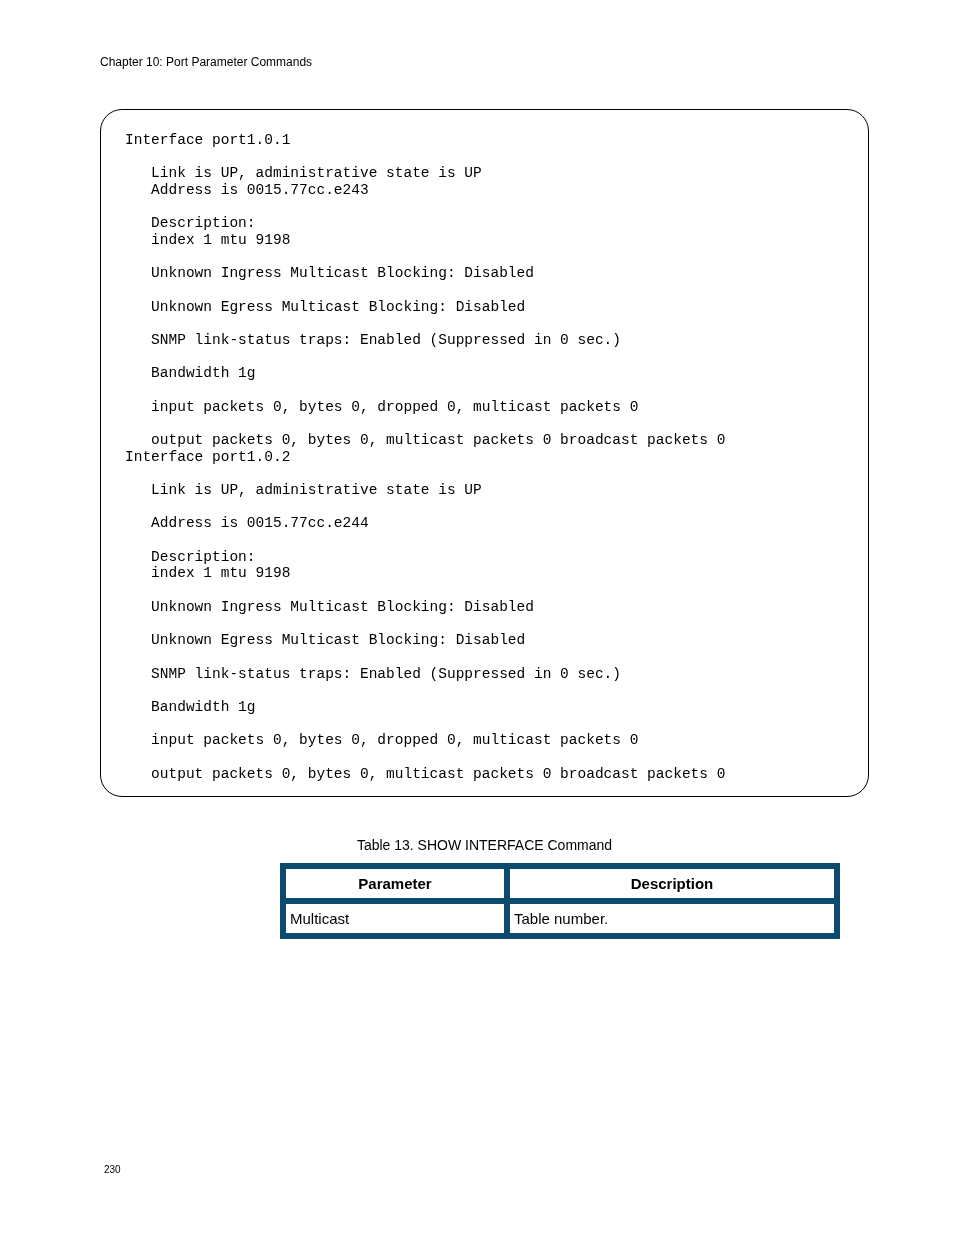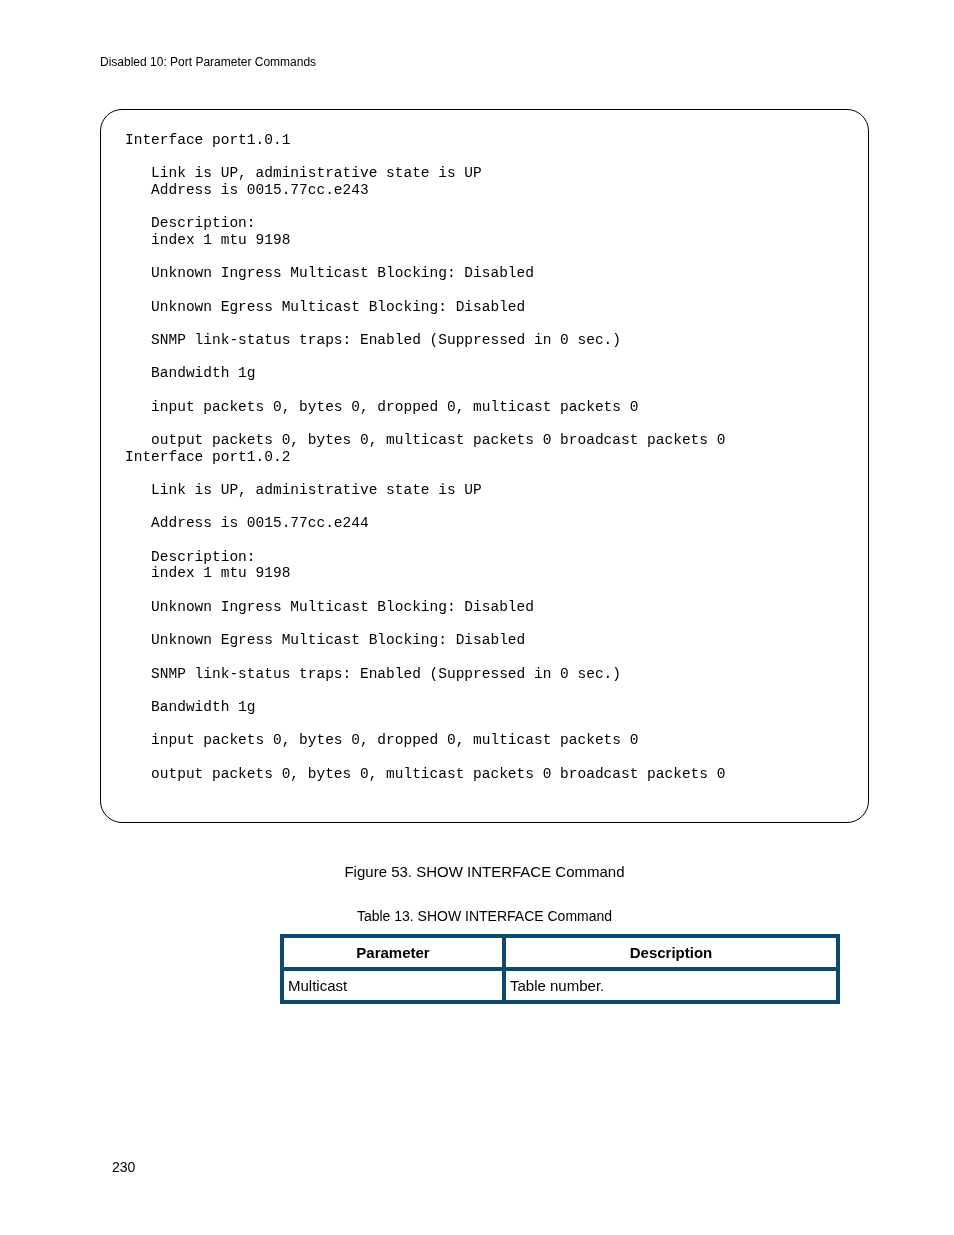--- a/index.html
+++ b/index.html
@@ -15,21 +15,21 @@
   .page {
     padding: 55px 85px 0 100px;
   }
   .header {
     font-size: 12px;
     margin-bottom: 40px;
   }
   .codebox {
     border: 1px solid #000;
     border-radius: 22px;
-    padding: 22px 24px 40px 24px;
+    padding: 22px 24px 14px 24px;
     font-family: "Courier New", Courier, monospace;
     font-size: 14.5px;
     line-height: 1.15;
     white-space: pre;
     margin-bottom: 40px;
   }
   .caption {
     text-align: center;
     font-size: 15px;
     margin: 0 0 28px 0;
@@ -43,43 +43,43 @@
     text-align: center;
     font-size: 14px;
     margin: 0 0 10px 0;
   }
   table.param {
     border-collapse: collapse;
     margin-left: 180px;
     width: 560px;
   }
   table.param th, table.param td {
-    border: 4px solid #0c4a6e;
+    border: 6px solid #0c4a6e;
     font-size: 15px;
     padding: 6px 4px;
     text-align: left;
     vertical-align: top;
   }
   table.param th {
     font-weight: bold;
     text-align: center;
   }
   table.param th:first-child { width: 210px; }
   .pagenum {
     position: absolute;
     bottom: 60px;
-    left: 112px;
-    font-size: 14px;
+    left: 104px;
+    font-size: 10px;
   }
 </style>
 </head>
 <body>
 
 <div class="page">
-  <div class="header">Disabled 10: Port Parameter Commands</div>
+  <div class="header">Chapter 10: Port Parameter Commands</div>
 
   <div class="codebox">Interface port1.0.1
 
    Link is UP, administrative state is UP
    Address is 0015.77cc.e243
 
    Description:
    index 1 mtu 9198
 
    Unknown Ingress Multicast Blocking: Disabled
@@ -108,21 +108,20 @@
 
    SNMP link-status traps: Enabled (Suppressed in 0 sec.)
 
    Bandwidth 1g
 
    input packets 0, bytes 0, dropped 0, multicast packets 0
 
    output packets 0, bytes 0, multicast packets 0 broadcast packets 0
 </div>
 
-  <div class="caption">Figure 53. SHOW INTERFACE Command</div>
 
 
   <div class="tablecaption">Table 13. SHOW INTERFACE Command</div>
 
   <table class="param">
     <thead>
       <tr>
         <th>Parameter</th>
         <th>Description</th>
       </tr>

